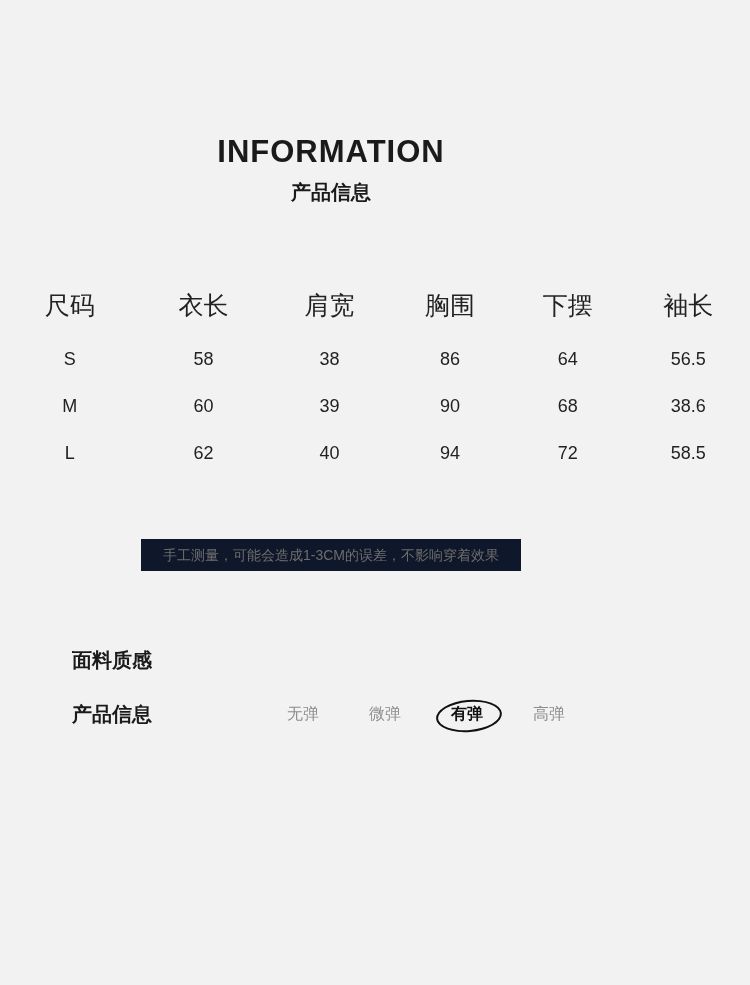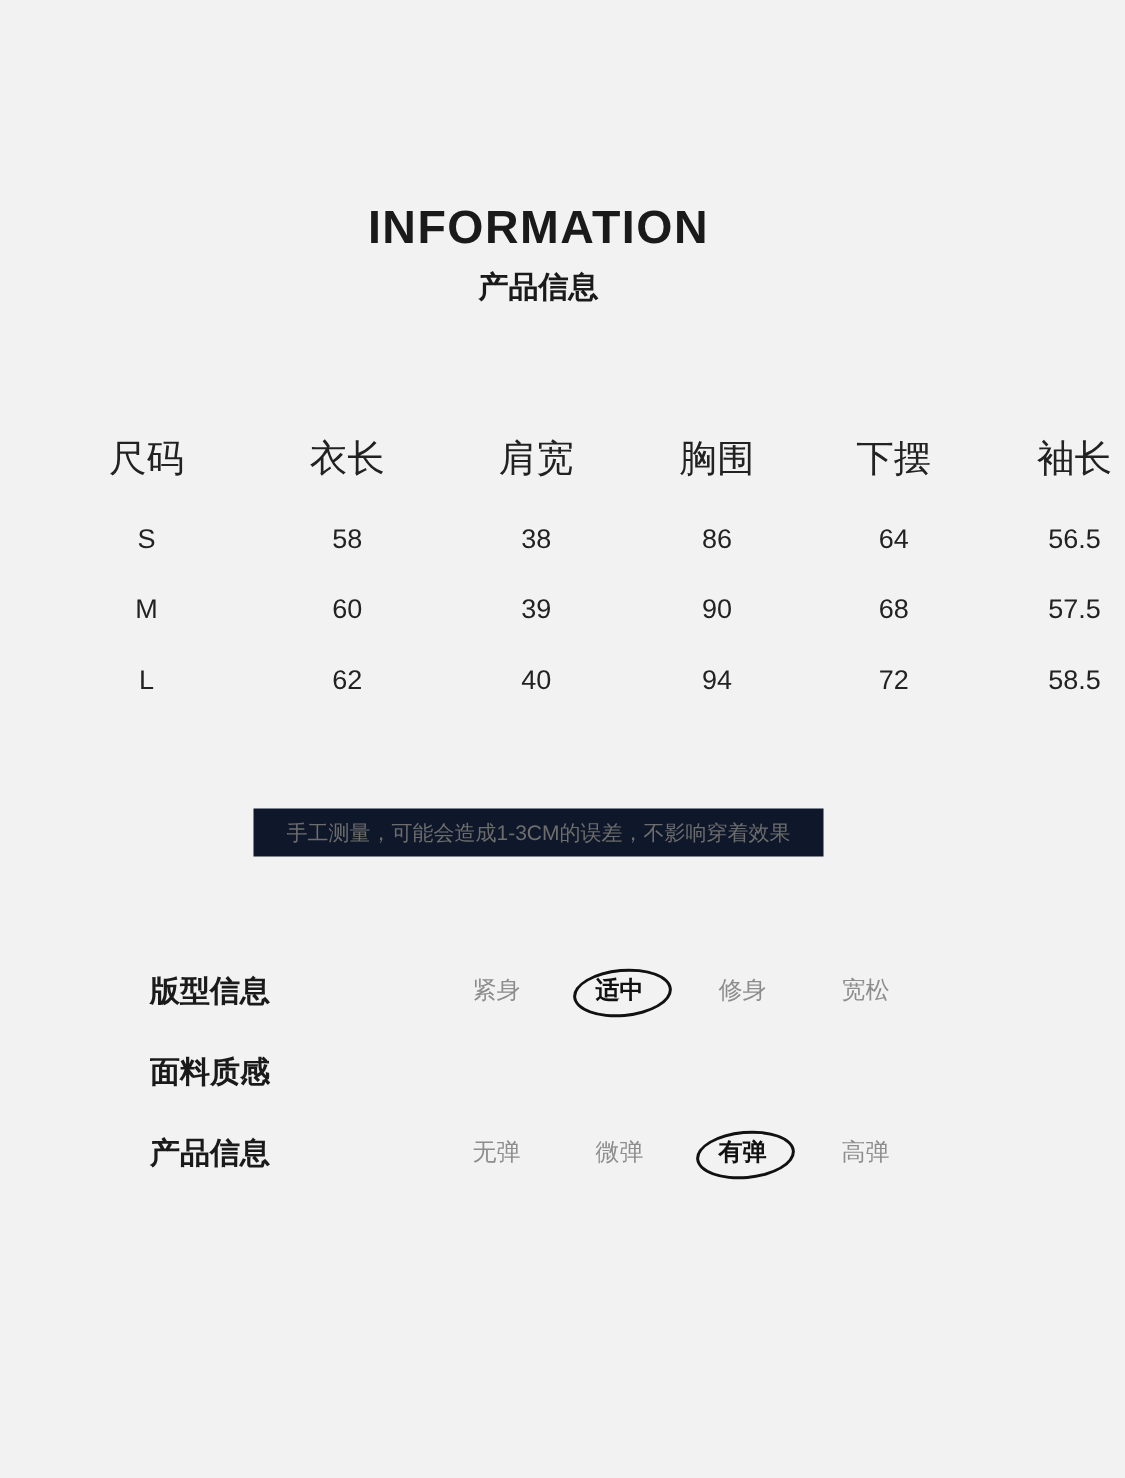--- a/index.html
+++ b/index.html
@@ -13,21 +13,20 @@
     font-family: "Liberation Sans", "DejaVu Sans", sans-serif;
     color: #222;
     position: relative;
     overflow: hidden;
   }
   .page {
     width: 662px;
     height: 985px;
     position: relative;
     box-sizing: border-box;
-    margin-left: 28px;
   }
 
   
   .header {
     text-align: center;
     padding-top: 132px;
   }
   .header .title-en {
     font-size: 31px;
     font-weight: bold;
@@ -177,57 +176,39 @@
         <td>86</td>
         <td>64</td>
         <td>56.5</td>
       </tr>
       <tr>
         <td>M</td>
         <td>60</td>
         <td>39</td>
         <td>90</td>
         <td>68</td>
-        <td>57.5</td>
+        <td>38.6</td>
       </tr>
       <tr>
         <td>L</td>
         <td>62</td>
         <td>40</td>
         <td>94</td>
         <td>72</td>
         <td>58.5</td>
       </tr>
     </tbody>
   </table>
 
   <div class="note-wrap">
     <div class="note">手工测量，可能会造成1-3CM的误差，不影响穿着效果</div>
   </div>
 
   <div class="attrs">
 
-    <div class="attr-row">
-      <div class="attr-label">版型信息</div>
-      <div class="attr-options">
-        <div class="attr-opt">
-          <span class="txt">紧身</span>
-        </div>
-        <div class="attr-opt selected">
-          <span class="txt">适中</span>
-          <span class="ellipse"></span>
-        </div>
-        <div class="attr-opt">
-          <span class="txt">修身</span>
-        </div>
-        <div class="attr-opt">
-          <span class="txt">宽松</span>
-        </div>
-      </div>
-    </div>
 
     <div class="attr-row">
       <div class="attr-label">面料质感</div>
     </div>
 
     <div class="attr-row">
       <div class="attr-label">产品信息</div>
       <div class="attr-options">
         <div class="attr-opt">
           <span class="txt">无弹</span>

